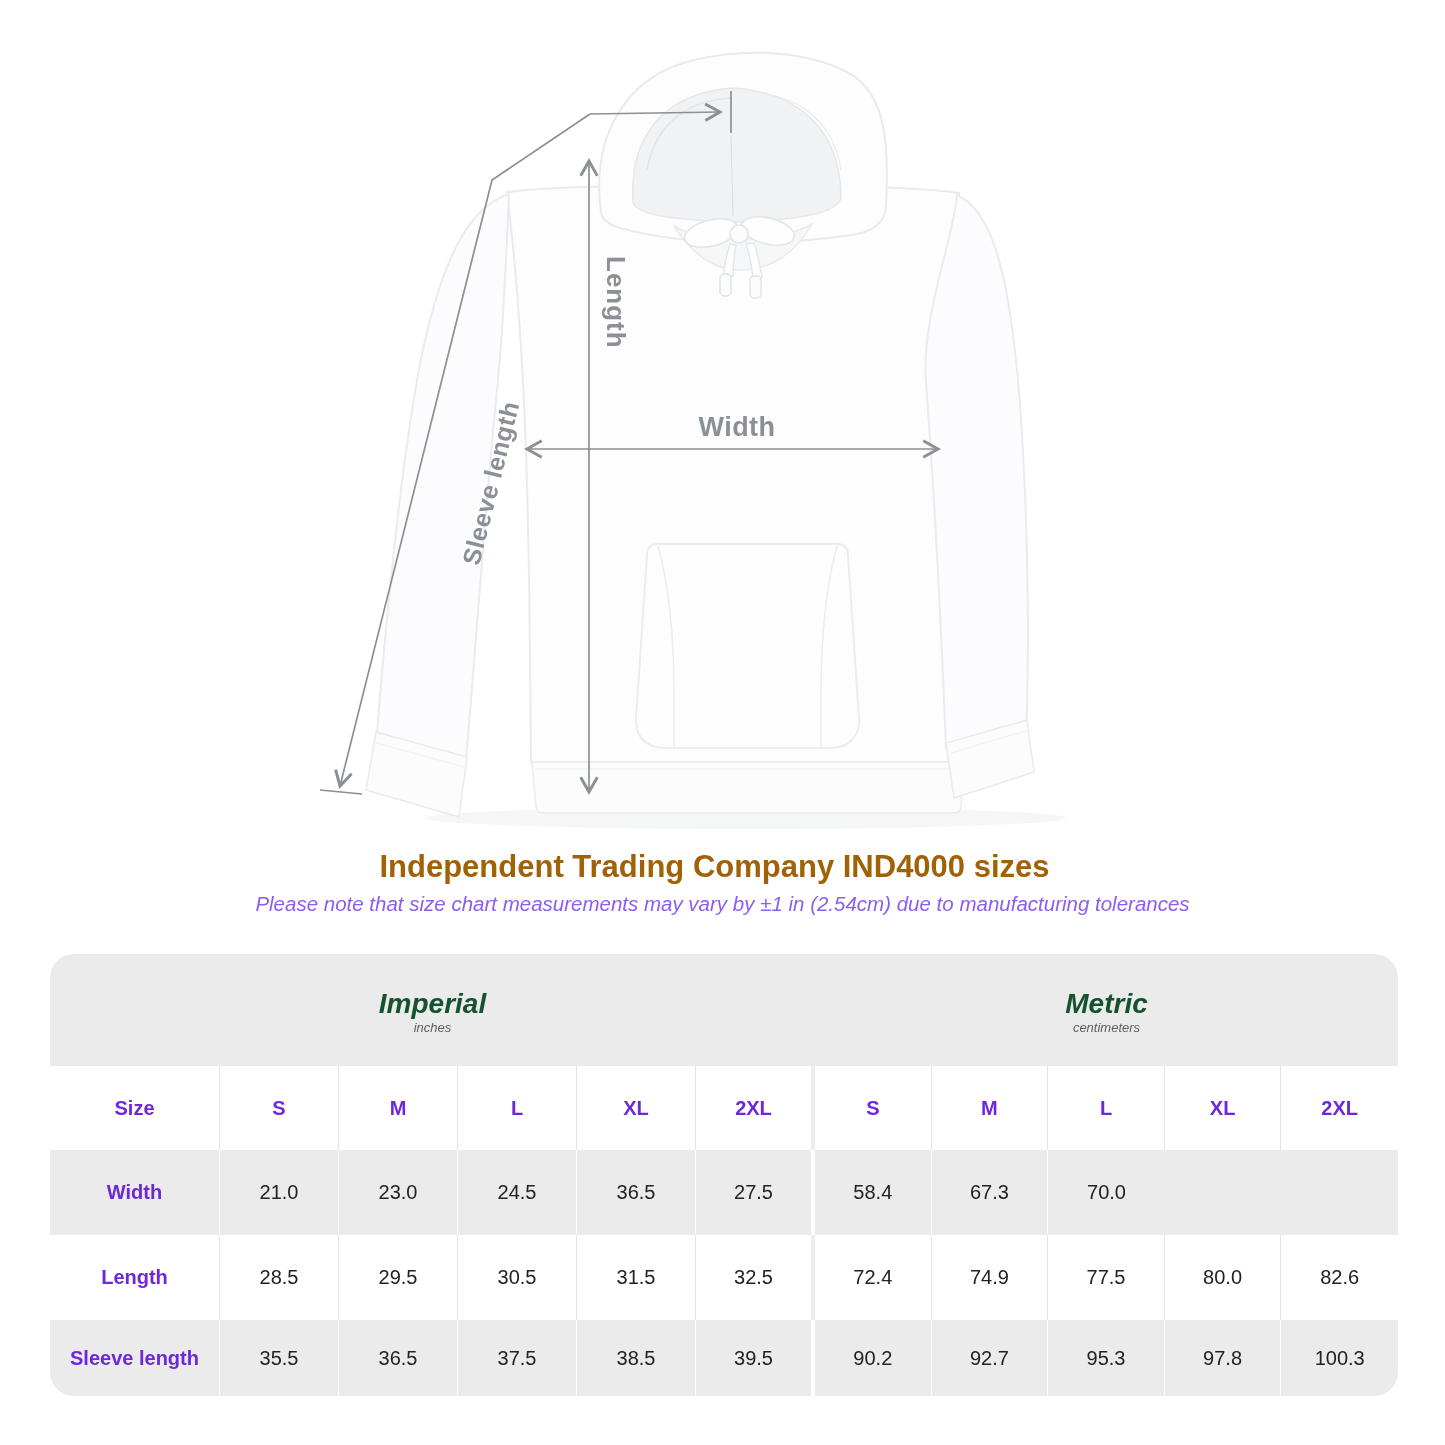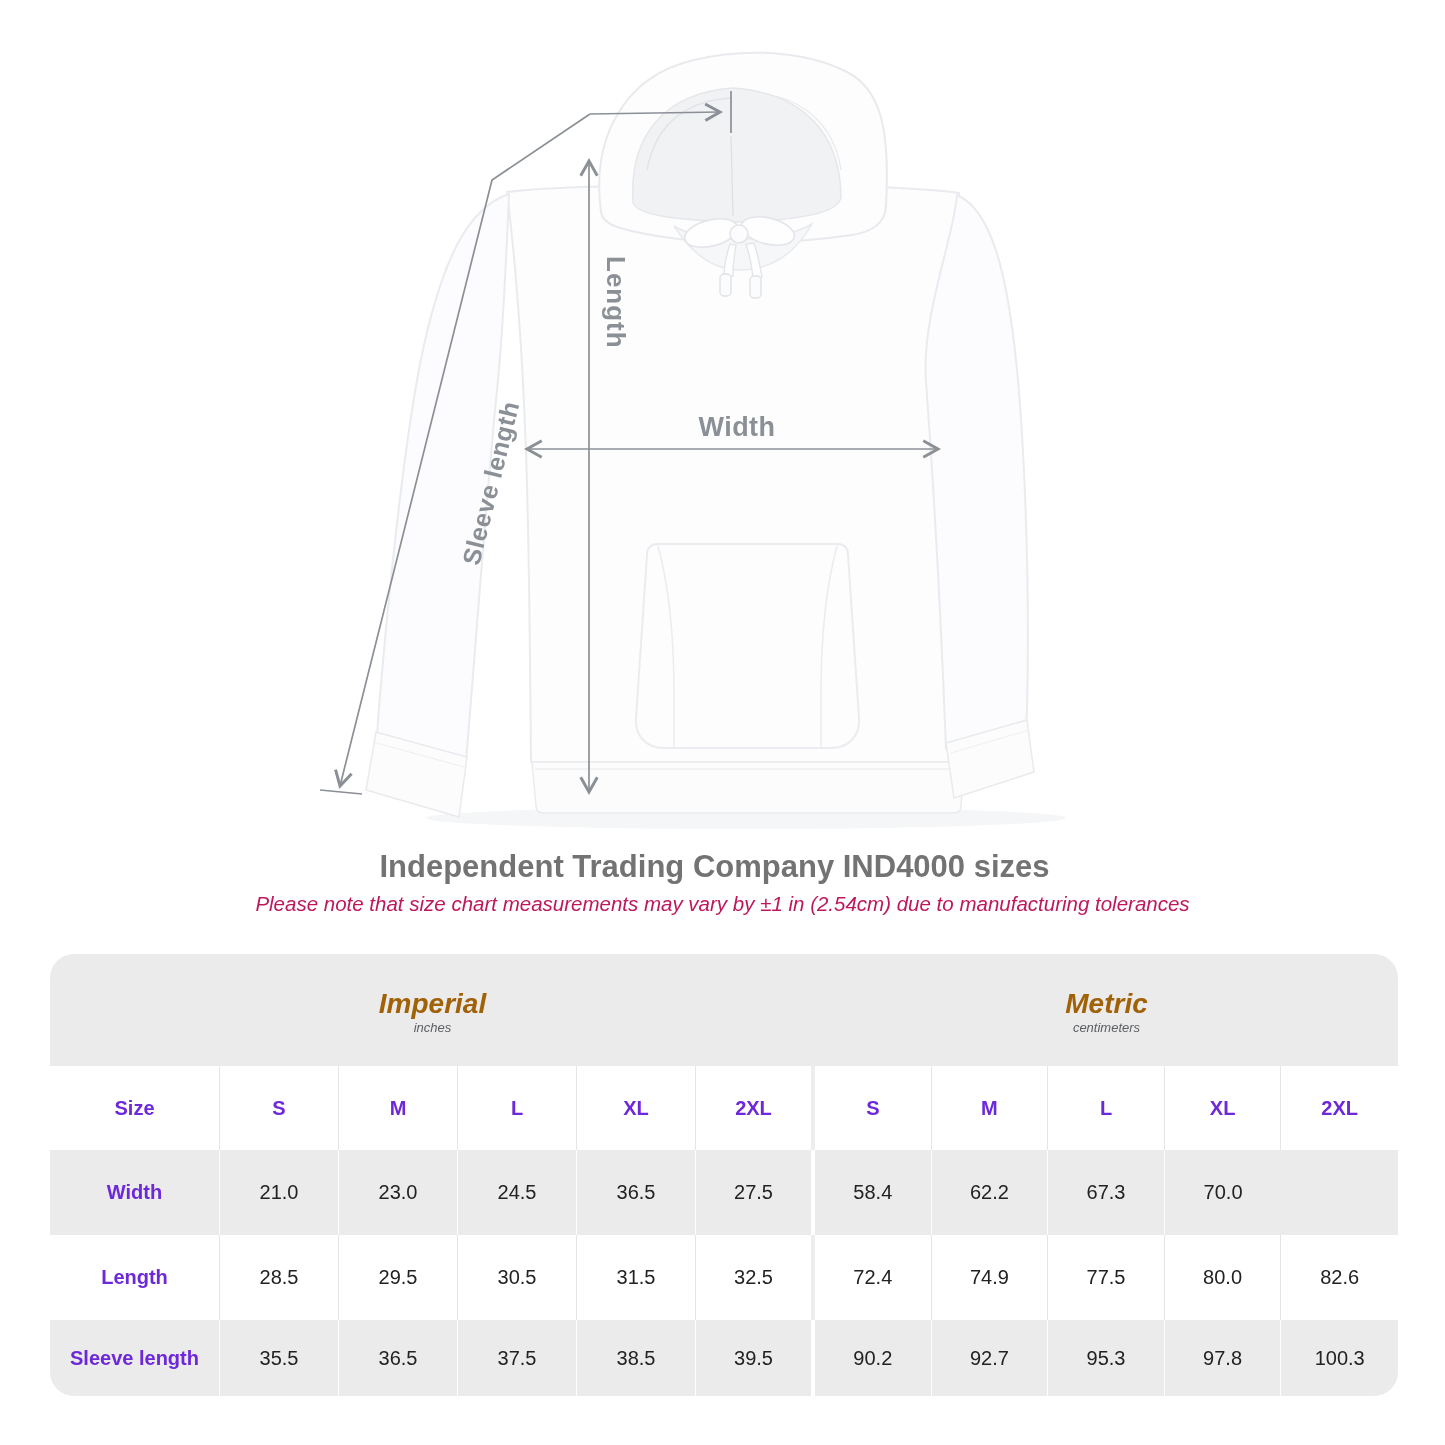--- a/index.html
+++ b/index.html
@@ -12,31 +12,31 @@
   .measure-label{position:absolute;color:#8a9095;font-weight:bold;white-space:nowrap;}
   .lab-length{left:600px;top:256px;font-size:26px;letter-spacing:1px;
               writing-mode:vertical-rl;}
   .lab-width{left:737px;top:429px;font-size:27px;letter-spacing:.5px;
              transform:translate(-50%,-56%);}
   .lab-sleeve{left:491px;top:483px;font-size:25px;letter-spacing:.5px;
               transform:translate(-50%,-50%) rotate(-76deg);}
 
   
   .title{position:absolute;left:0;right:16px;top:849px;text-align:center;
-         font-size:31px;font-weight:bold;color:#737373;line-height:1.15;}
+         font-size:31px;font-weight:bold;color:#a16207;line-height:1.15;}
   .subtitle{position:absolute;left:0;right:0;top:892px;text-align:center;
-            font-size:20.5px;font-style:italic;color:#be185d;}
+            font-size:20.5px;font-style:italic;color:#8b5cf6;}
 
   
   .size-table{position:absolute;left:50px;top:954px;width:1348px;height:442px;
               border-radius:24px;overflow:hidden;}
   .band{height:112px;background:#ebebeb;display:grid;grid-template-columns:765px 583px;}
   .ug{display:flex;flex-direction:column;align-items:center;justify-content:center;
       padding-top:2px;}
-  .ug-name{font-size:28px;font-weight:bold;font-style:italic;color:#a16207;line-height:1.2;}
+  .ug-name{font-size:28px;font-weight:bold;font-style:italic;color:#14532d;line-height:1.2;}
   .ug-unit{font-size:13px;font-style:italic;color:#5b6064;}
 
   .trow{display:grid;grid-template-columns:170px repeat(5,119px) repeat(5,116.6px);}
   .rh-head{height:84px;background:#ffffff;}
   .rh-a{height:85px;}
   .rh-b{height:85px;}
   .rh-c{height:76px;}
   .r-gray{background:#ebebeb;}
   .r-white{background:#ffffff;}
 
@@ -149,21 +149,20 @@
     </div>
 
     <div class="trow rh-a r-gray">
       <div class="c hd">Width</div>
       <div class="c">21.0</div>
       <div class="c">23.0</div>
       <div class="c">24.5</div>
       <div class="c">36.5</div>
       <div class="c d">27.5</div>
       <div class="c">58.4</div>
-      <div class="c">62.2</div>
       <div class="c">67.3</div>
       <div class="c">70.0</div>
     </div>
 
     <div class="trow rh-b r-white">
       <div class="c hd">Length</div>
       <div class="c">28.5</div>
       <div class="c">29.5</div>
       <div class="c">30.5</div>
       <div class="c">31.5</div>

